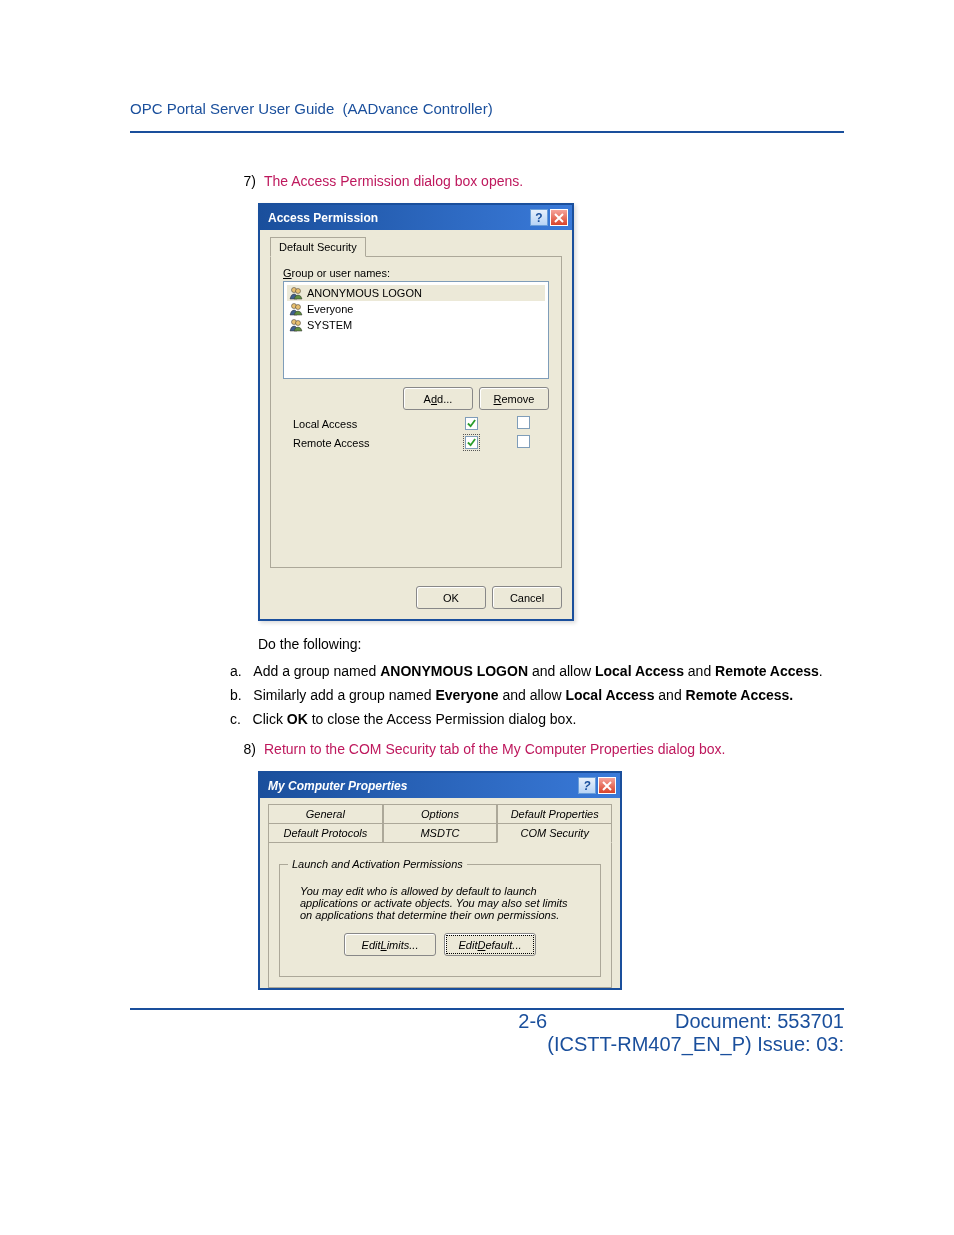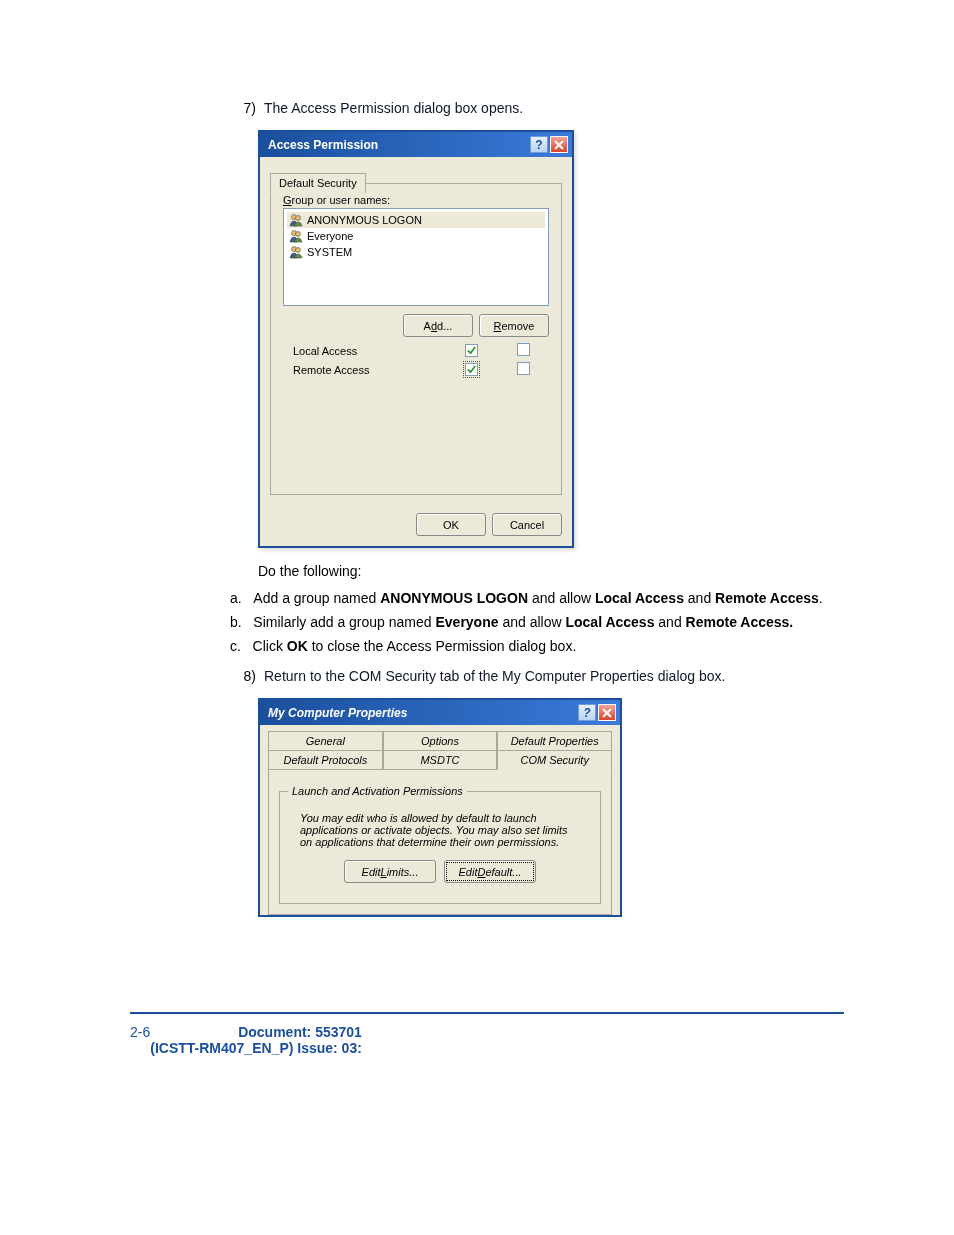--- a/index.html
+++ b/index.html
@@ -32,21 +32,21 @@
   .step-num {
     width: 26px;
     flex: 0 0 26px;
     text-align: right;
     font-size: 14px;
     padding-right: 8px;
   }
   .step-body {
     flex: 1;
     font-size: 14px;
-    color: #0f172a;
+    color: #be185d;
   }
   .bodytext {
     font-size: 14px;
     margin: 10px 0 10px 28px;
     line-height: 1.3;
   }
   .sub {
     font-size: 14px;
     margin-top: 8px;
     margin-bottom: 8px;
@@ -100,21 +100,21 @@
     padding: 6px 10px 10px 10px;
   }
   .tab {
     display: inline-block;
     background: #ece9d8;
     border: 1px solid #aca899;
     border-bottom: 1px solid #ece9d8;
     padding: 3px 8px;
     font-size: 11px;
     position: relative;
-    top: 10px;
+    top: 1px;
     z-index: 2;
   }
   .tab-panel {
     border: 1px solid #aca899;
     background: #ece9d8;
     padding: 10px 12px;
     min-height: 290px;
     position: relative;
     z-index: 1;
   }
@@ -260,32 +260,34 @@
   .winbtn.focus {
     outline: 1px dotted #000;
     outline-offset: -3px;
   }
   .pagefoot {
     position: absolute;
     bottom: 44px;
     left: 130px;
     right: 110px;
     border-top: 2px solid #1a4f9c;
-    padding-top: 10px;
-    display: flex;
-    justify-content: flex-start;
+    display: flex;
+    justify-content: flex-end;
     color: #1a4f9c;
-    font-size: 14px;
-  }
-  .pagefoot .r { text-align: right; font-weight: bold; }
+    font-size: 20px;
+  }
+  .pagefoot .r { text-align: right; }
 </style>
 </head>
 <body>
 
 <div class="page">
+  <div class="header">
+    <span>OPC Portal Server User Guide</span>&nbsp;&nbsp;<span>(AADvance Controller)</span>
+  </div>
 
   <div class="content">
     <div class="step">
       <div class="step-num">7)</div>
       <div class="step-body">The Access Permission dialog box opens.</div>
     </div>
 
     <div class="dlg">
       <div class="titlebar">
         <span>Access Permission</span>

